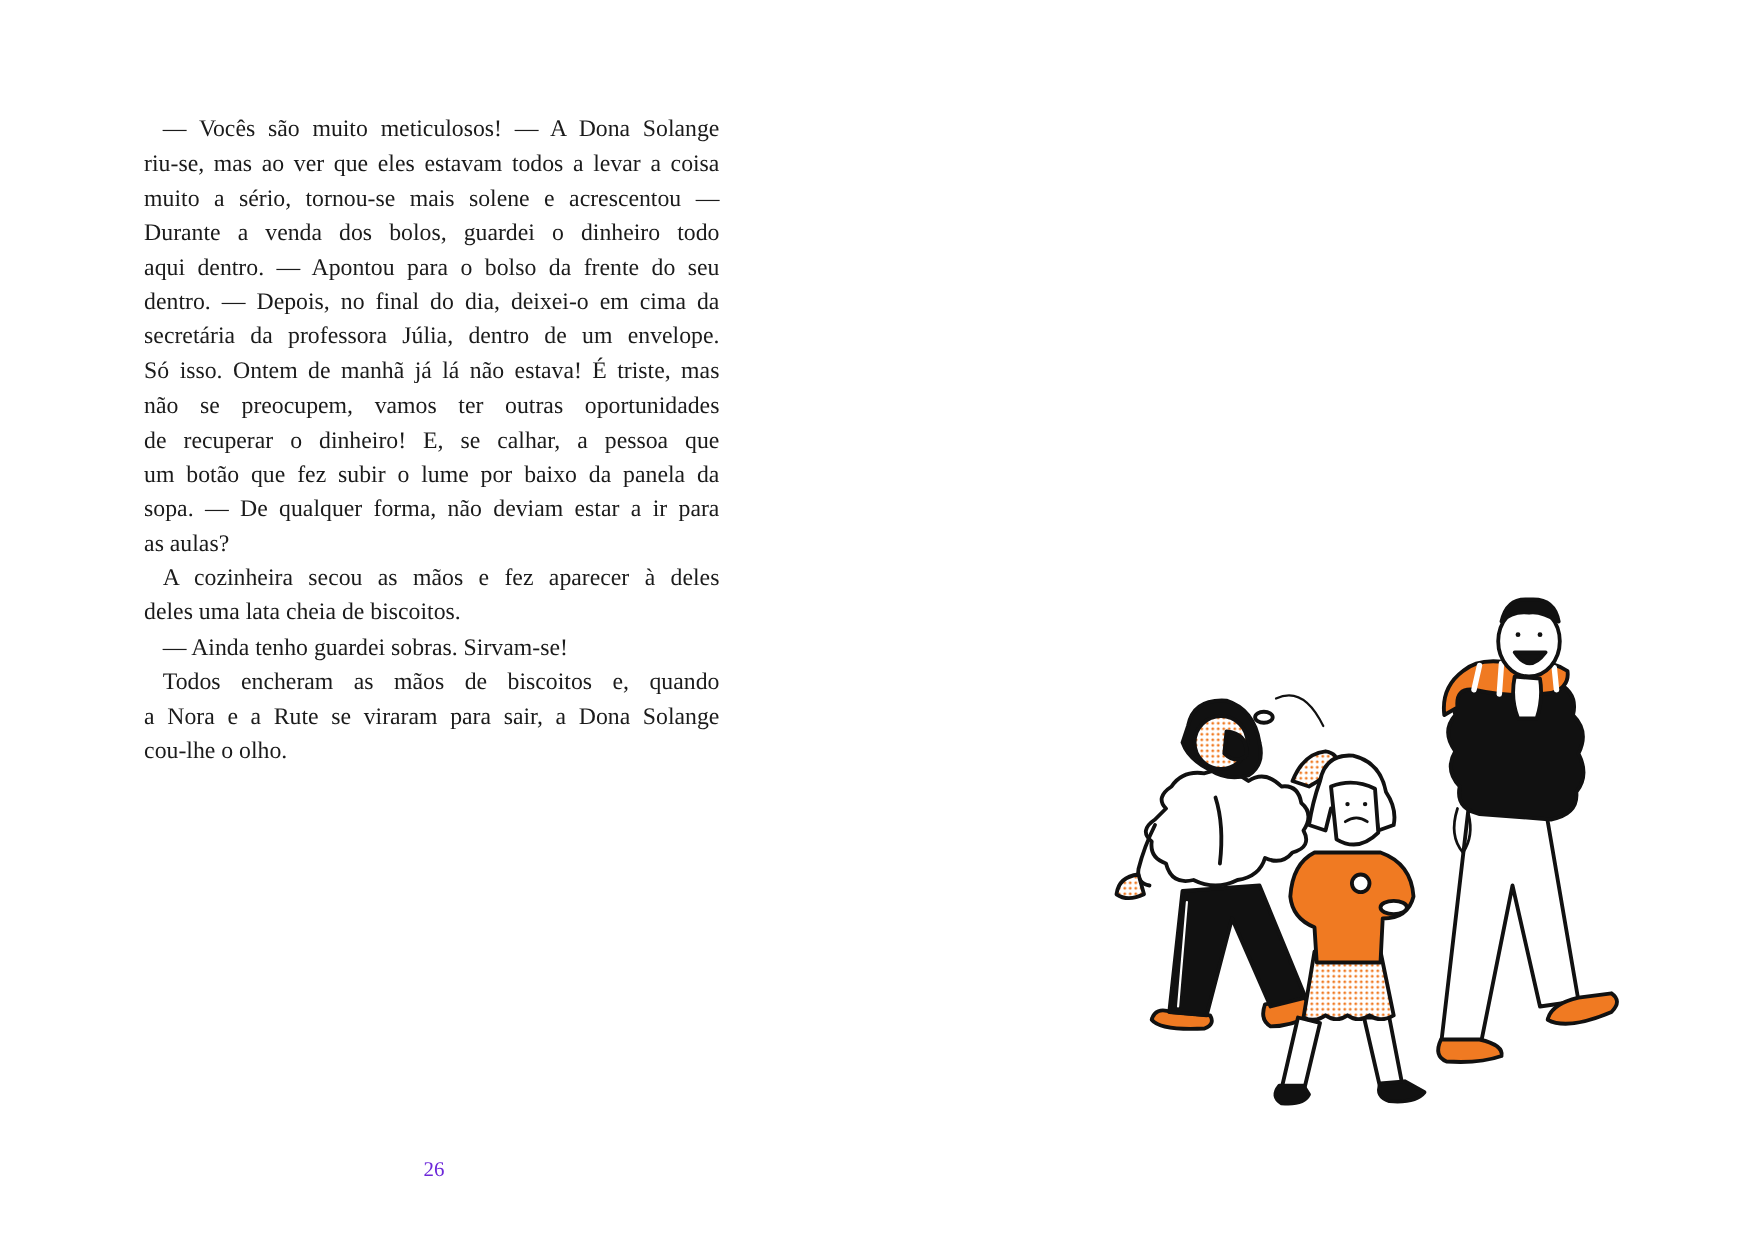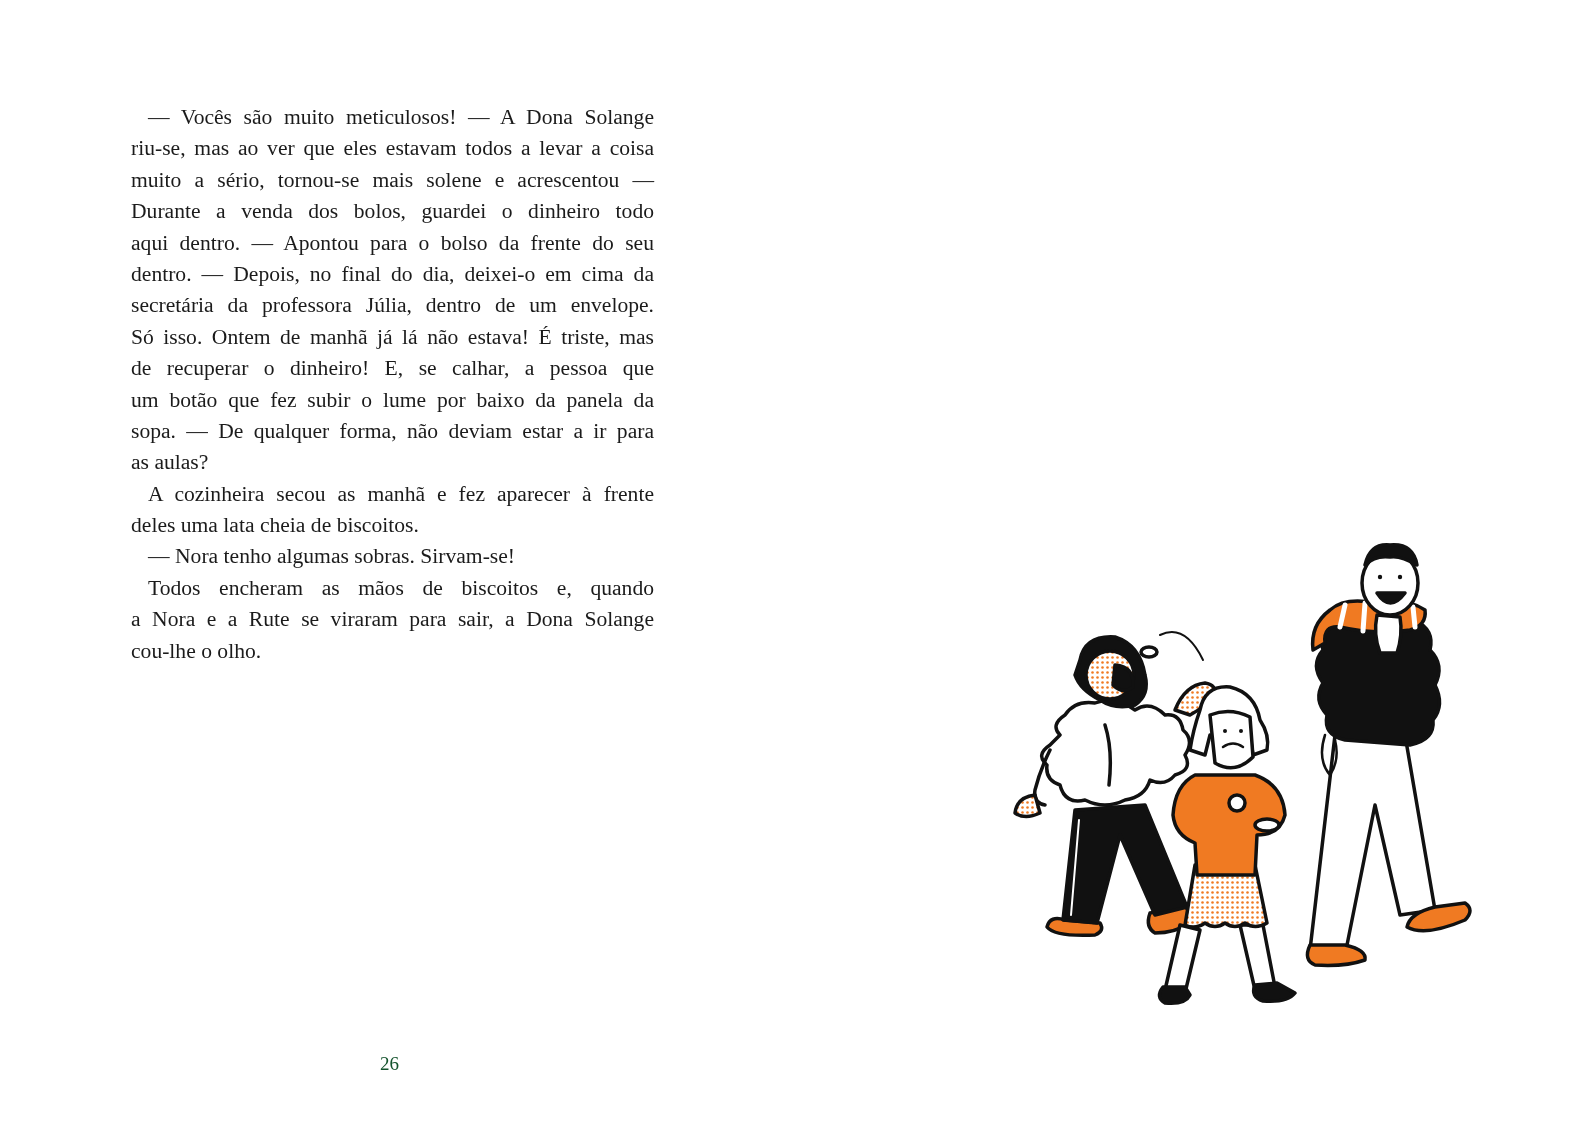--- a/index.html
+++ b/index.html
@@ -54,24 +54,24 @@
       text-align-last: left;
     }
     .text-line.indent {
       padding-left: 17px;
     }
     .page-number {
       position: absolute;
       left: 380px;
       top: 1053px;
       width: 24px;
-      text-align: left;
+      text-align: right;
       font-family: "Liberation Serif", "DejaVu Serif", serif;
       font-size: 19px;
-      color: #14532d;
+      color: #6d28d9;
     }
     .illustration {
       position: absolute;
       left: 1005px;
       top: 535px;
       width: 480px;
       height: 485px;
     }
   </style>
 </head>
@@ -83,29 +83,30 @@
     <div class="text-block">
 
       <span class="text-line indent">— Vocês são muito meticulosos! — A Dona Solange</span>
       <span class="text-line">riu-se, mas ao ver que eles estavam todos a levar a coisa</span>
       <span class="text-line">muito a sério, tornou-se mais solene e acrescentou —</span>
       <span class="text-line">Durante a venda dos bolos, guardei o dinheiro todo</span>
       <span class="text-line">aqui dentro. — Apontou para o bolso da frente do seu</span>
       <span class="text-line">dentro. — Depois, no final do dia, deixei-o em cima da</span>
       <span class="text-line">secretária da professora Júlia, dentro de um envelope.</span>
       <span class="text-line">Só isso. Ontem de manhã já lá não estava! É triste, mas</span>
+      <span class="text-line">não se preocupem, vamos ter outras oportunidades</span>
       <span class="text-line">de recuperar o dinheiro! E, se calhar, a pessoa que</span>
       <span class="text-line">um botão que fez subir o lume por baixo da panela da</span>
       <span class="text-line">sopa. — De qualquer forma, não deviam estar a ir para</span>
       <span class="text-line last">as aulas?</span>
 
-      <span class="text-line indent">A cozinheira secou as manhã e fez aparecer à frente</span>
+      <span class="text-line indent">A cozinheira secou as mãos e fez aparecer à deles</span>
       <span class="text-line last">deles uma lata cheia de biscoitos.</span>
 
-      <span class="text-line indent last">— Nora tenho algumas sobras. Sirvam-se!</span>
+      <span class="text-line indent last">— Ainda tenho guardei sobras. Sirvam-se!</span>
 
       <span class="text-line indent">Todos encheram as mãos de biscoitos e, quando</span>
       <span class="text-line">a Nora e a Rute se viraram para sair, a Dona Solange</span>
       <span class="text-line last">cou-lhe o olho.</span>
     </div>
 
     <div class="page-number">26</div>
   </div>
 
   <div class="page-right"></div>

